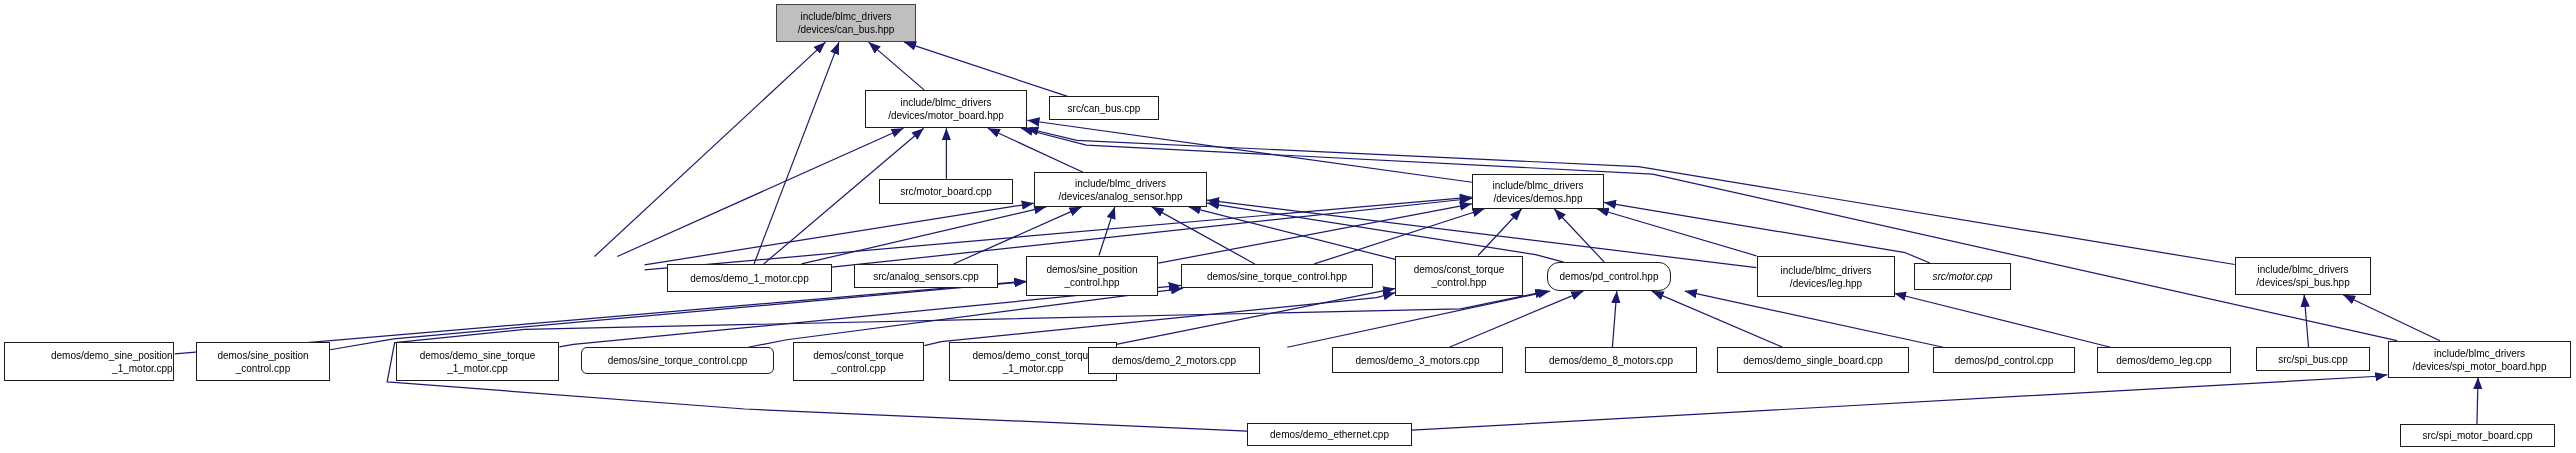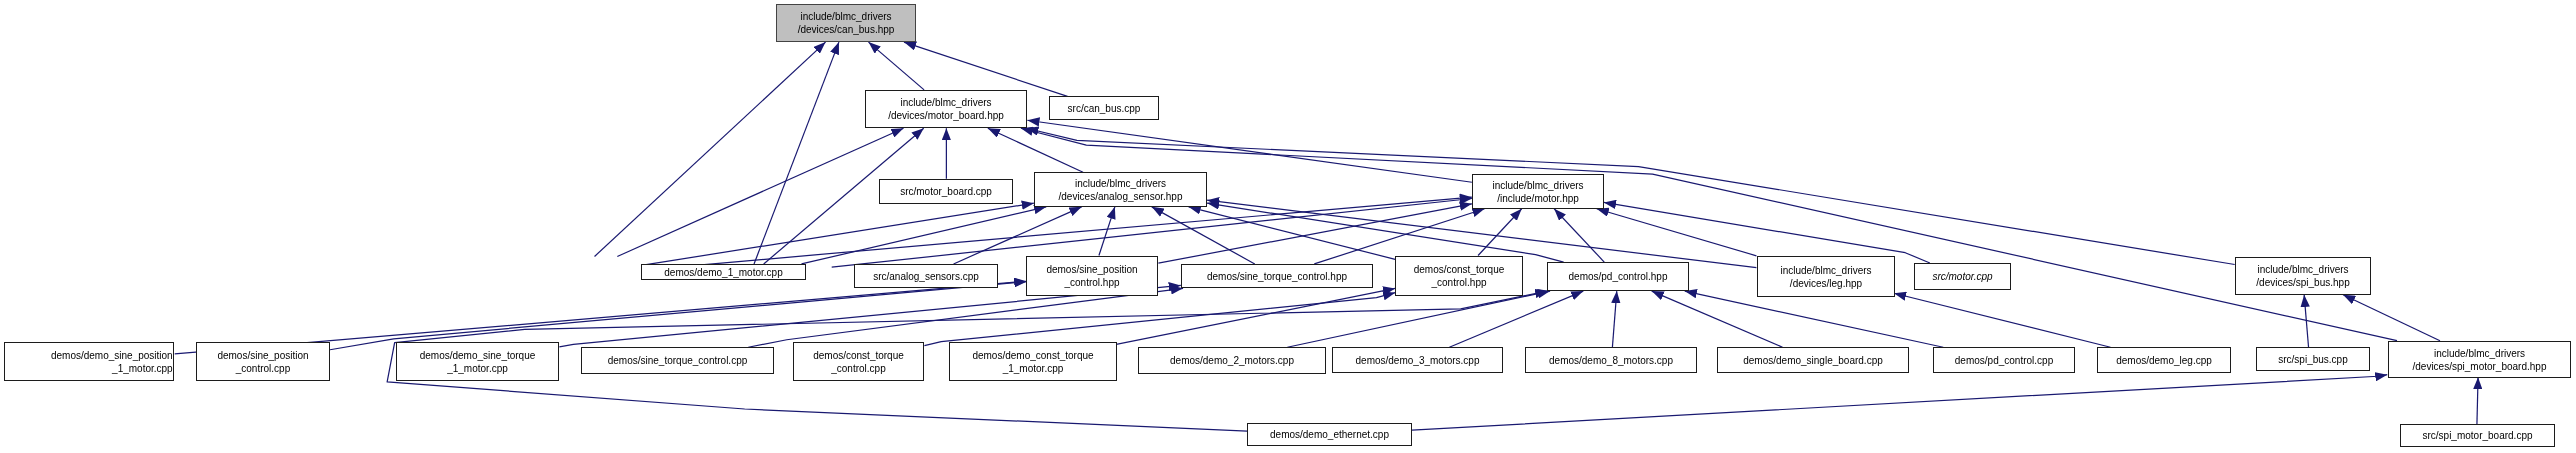--- a/index.html
+++ b/index.html
@@ -111,40 +111,40 @@
     </div>
     <div class="gnode" style="left: 879px; top: 179px; width: 134px; height: 25px;">
       <span>src/motor_board.cpp</span>
     </div>
     <div class="gnode" style="left: 1034px; top: 172px; width: 173px; height: 35px;">
       <span>include/blmc_drivers</span>
       <span>/devices/analog_sensor.hpp</span>
     </div>
     <div class="gnode" style="left: 1472px; top: 174px; width: 132px; height: 35px;">
       <span>include/blmc_drivers</span>
-      <span>/include/motor.hpp</span>
-    </div>
-    <div class="gnode" style="left: 641px; top: 264px; width: 165px; height: 16px;">
+      <span>/devices/demos.hpp</span>
+    </div>
+    <div class="gnode" style="left: 667px; top: 264px; width: 165px; height: 28px;">
       <span>demos/demo_1_motor.cpp</span>
     </div>
     <div class="gnode" style="left: 854px; top: 264px; width: 144px; height: 24px;">
       <span>src/analog_sensors.cpp</span>
     </div>
     <div class="gnode" style="left: 1026px; top: 256px; width: 132px; height: 40px;">
       <span>demos/sine_position</span>
       <span>_control.hpp</span>
     </div>
     <div class="gnode" style="left: 1181px; top: 264px; width: 192px; height: 24px;">
       <span>demos/sine_torque_control.hpp</span>
     </div>
     <div class="gnode" style="left: 1395px; top: 256px; width: 128px; height: 40px;">
       <span>demos/const_torque</span>
       <span>_control.hpp</span>
     </div>
-    <div class="gnode" style="left: 1547px; top: 262px; width: 142px; height: 29px;">
+    <div class="gnode" style="left: 1547px; top: 262px; width: 124px; height: 29px; border-radius: 12px;">
       <span>demos/pd_control.hpp</span>
     </div>
     <div class="gnode" style="left: 1757px; top: 256px; width: 138px; height: 41px;">
       <span>include/blmc_drivers</span>
       <span>/devices/leg.hpp</span>
     </div>
     <div class="gnode" style="left: 1914px; top: 263px; width: 97px; height: 27px; font-style: italic;">
       <span>src/motor.cpp</span>
     </div>
     <div class="gnode" style="left: 2235px; top: 257px; width: 136px; height: 38px;">
@@ -156,32 +156,32 @@
       <span>_1_motor.cpp</span>
     </div>
     <div class="gnode" style="left: 196px; top: 342px; width: 134px; height: 39px;">
       <span>demos/sine_position</span>
       <span>_control.cpp</span>
     </div>
     <div class="gnode" style="left: 396px; top: 342px; width: 163px; height: 39px;">
       <span>demos/demo_sine_torque</span>
       <span>_1_motor.cpp</span>
     </div>
-    <div class="gnode" style="left: 581px; top: 347px; width: 193px; height: 27px;">
+    <div class="gnode" style="left: 581px; top: 347px; width: 193px; height: 27px; border-radius: 6px;">
       <span>demos/sine_torque_control.cpp</span>
     </div>
     <div class="gnode" style="left: 793px; top: 342px; width: 131px; height: 39px;">
       <span>demos/const_torque</span>
       <span>_control.cpp</span>
     </div>
     <div class="gnode" style="left: 949px; top: 342px; width: 168px; height: 39px;">
       <span>demos/demo_const_torque</span>
       <span>_1_motor.cpp</span>
     </div>
-    <div class="gnode" style="left: 1138px; top: 347px; width: 188px; height: 27px; justify-content: center;">
+    <div class="gnode" style="left: 1088px; top: 347px; width: 172px; height: 27px; justify-content: center;">
       <span>demos/demo_2_motors.cpp</span>
     </div>
     <div class="gnode" style="left: 1332px; top: 347px; width: 171px; height: 26px;">
       <span>demos/demo_3_motors.cpp</span>
     </div>
     <div class="gnode" style="left: 1525px; top: 347px; width: 172px; height: 26px;">
       <span>demos/demo_8_motors.cpp</span>
     </div>
     <div class="gnode" style="left: 1717px; top: 347px; width: 192px; height: 26px;">
       <span>demos/demo_single_board.cpp</span>

